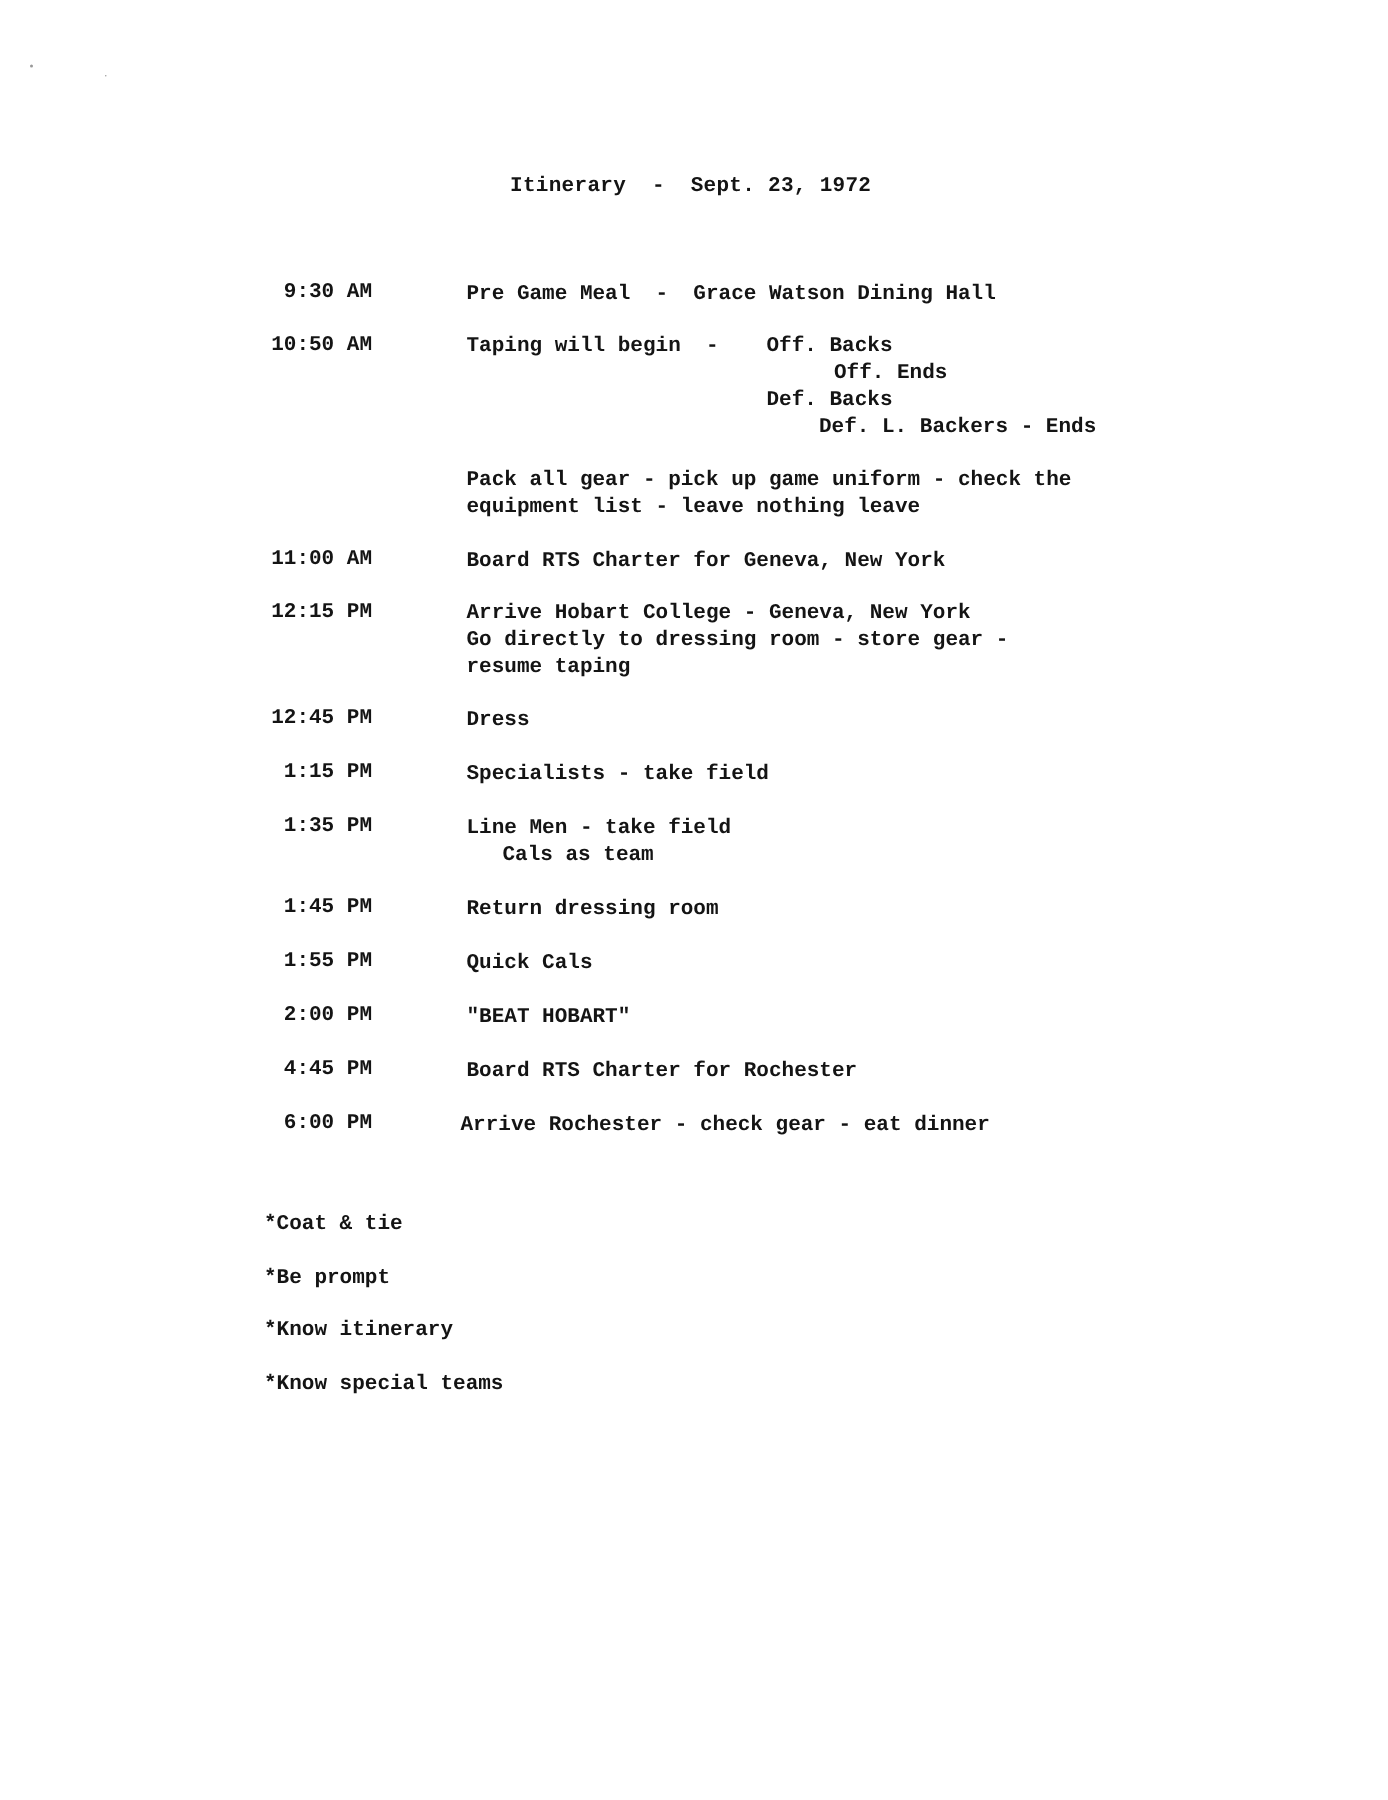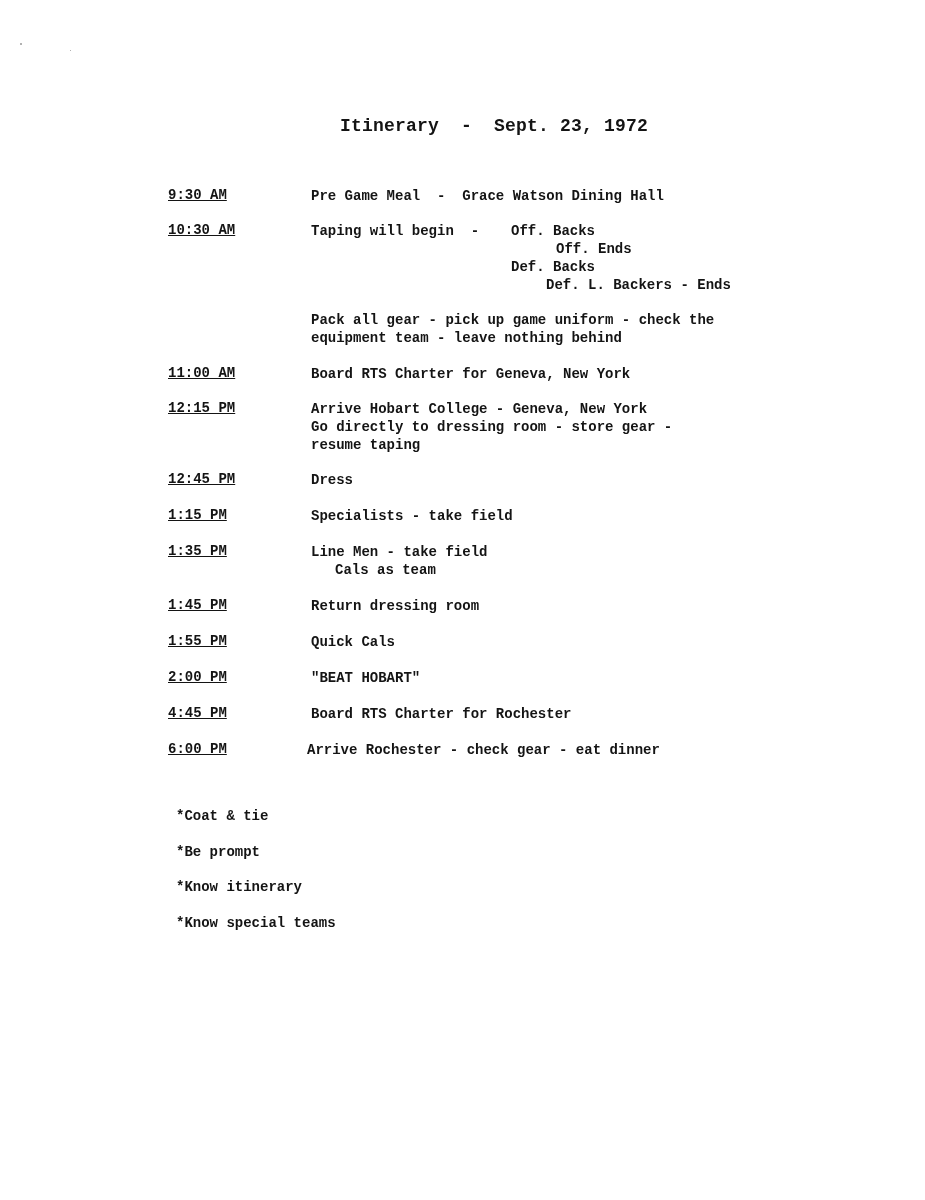--- a/index.html
+++ b/index.html
@@ -2,53 +2,53 @@
 <html><head>
 <meta charset="utf-8">
 <style>
   html, body { margin: 0; padding: 0; background: #ffffff; }
   body {
     width: 925px; height: 1200px; position: relative; overflow: hidden;
     font-family: "Liberation Mono", "DejaVu Sans Mono", monospace;
     font-weight: bold; color: #141414; font-size: 14px;
   }
   .speck { position: absolute; width: 2px; height: 2px; background: #999; border-radius: 1px; }
-  .title { position: absolute; top: 116px; left: 340px; font-size: 18px; letter-spacing: 0.2px; white-space: pre; }
+  .title { position: absolute; top: 116px; left: 340px; font-size: 14px; letter-spacing: 0.2px; white-space: pre; }
   .row { position: absolute; left: 0; width: 925px; }
-  .time { position: absolute; width: 80px; text-align: left; left: 168px; white-space: pre; text-decoration: underline; }
+  .time { position: absolute; width: 80px; text-align: right; left: 168px; white-space: pre; }
   .desc { position: absolute; left: 311px; line-height: 18px; white-space: pre; }
   .sub { position: absolute; left: 511px; line-height: 18px; white-space: pre; }
   .note { position: absolute; left: 176px; white-space: pre; }
 </style>
 </head>
 <body>
 
 <div class="speck" style="left:20px;top:43px;"></div>
 <div class="speck" style="left:70px;top:50px;width:1px;height:1px;"></div>
 
 <div class="title">Itinerary  -  Sept. 23, 1972</div>
 
 <div>
   <div class="row" style="top:187px;">
     <span class="time">9:30 AM</span>
     <span class="desc">Pre Game Meal  -  Grace Watson Dining Hall</span>
   </div>
 
   <div class="row" style="top:222px;">
-    <span class="time">10:30 AM</span>
+    <span class="time">10:50 AM</span>
     <span class="desc">Taping will begin  -</span>
     <span class="sub" style="top:0;">Off. Backs</span>
     <span class="sub" style="top:18px;margin-left:45px;">Off. Ends</span>
     <span class="sub" style="top:36px;">Def. Backs</span>
     <span class="sub" style="top:54px;margin-left:35px;">Def. L. Backers - Ends</span>
   </div>
 
   <div class="row" style="top:311px;">
     <span class="desc" style="top:0;">Pack all gear - pick up game uniform - check the</span>
-    <span class="desc" style="top:18px;">equipment team - leave nothing behind</span>
+    <span class="desc" style="top:18px;">equipment list - leave nothing leave</span>
   </div>
 
   <div class="row" style="top:365px;">
     <span class="time">11:00 AM</span>
     <span class="desc">Board RTS Charter for Geneva, New York</span>
   </div>
 
   <div class="row" style="top:400px;">
     <span class="time">12:15 PM</span>
     <span class="desc" style="top:0;">Arrive Hobart College - Geneva, New York</span>

